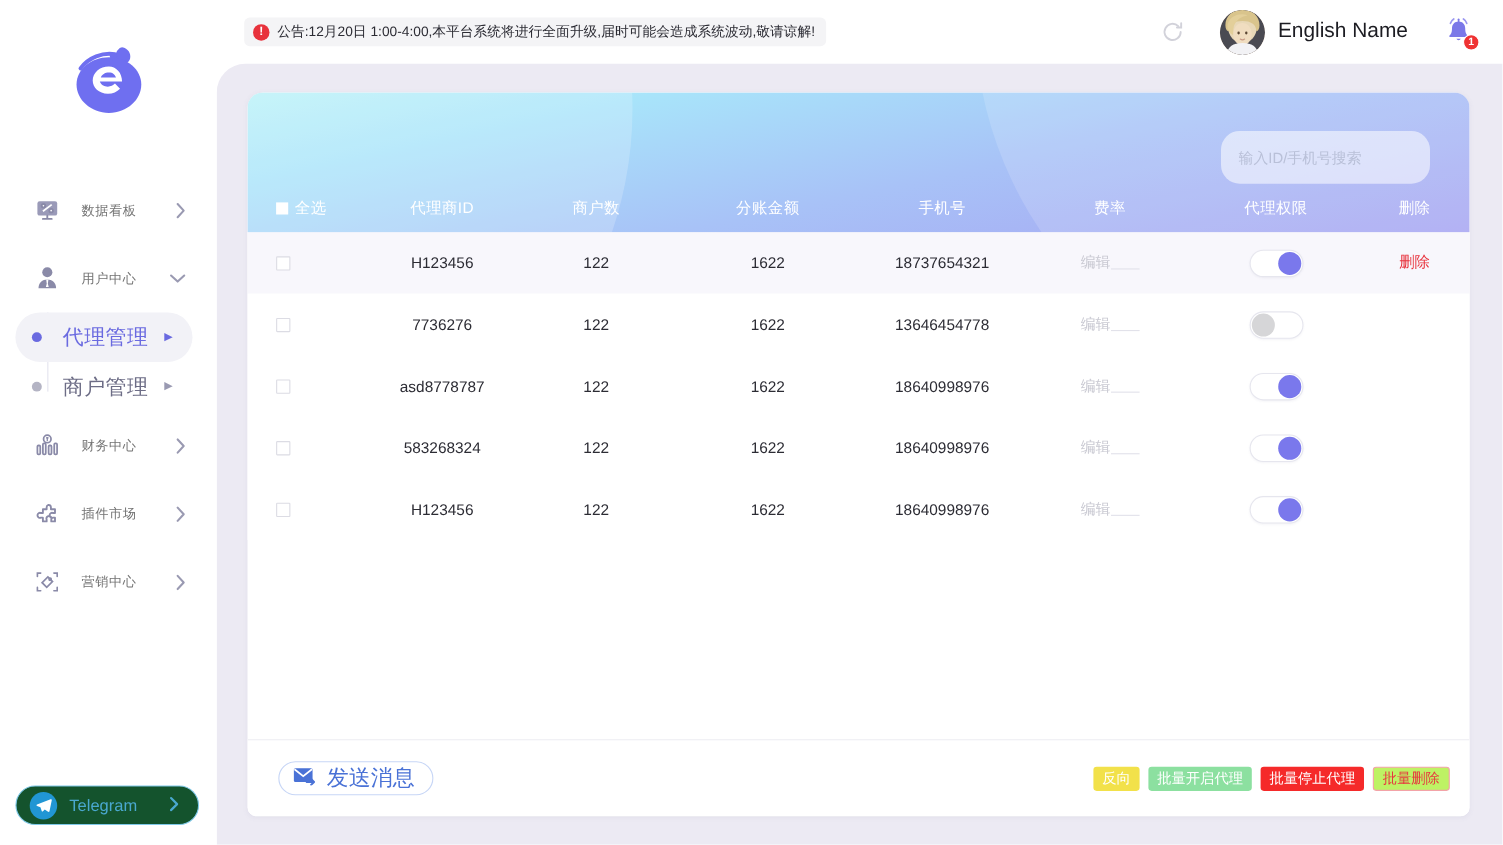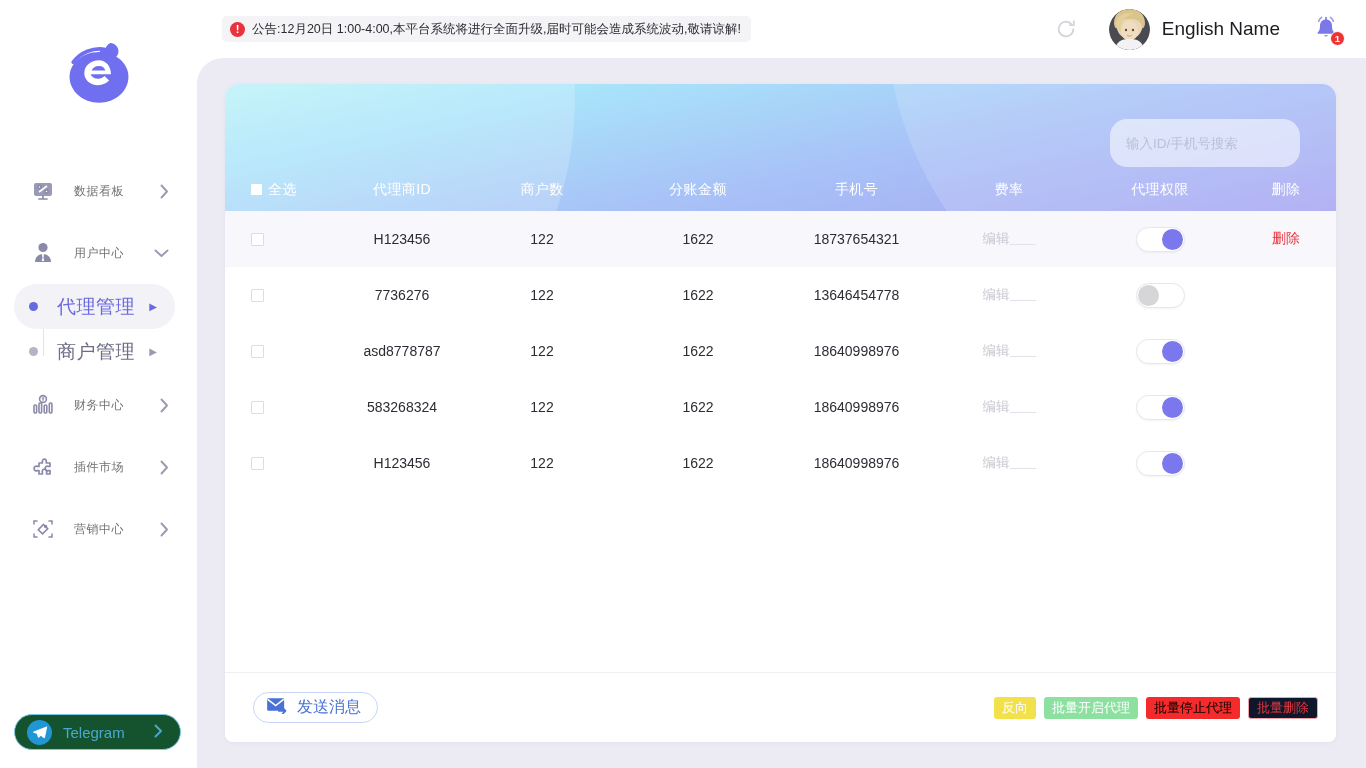--- a/index.html
+++ b/index.html
@@ -277,35 +277,35 @@
     padding: 0 18px 0 28px;
     background: #ffffff;
   }
   .send-btn {
     height: 31px; padding: 0 16px 0 12px;
     border: 1px solid #c7d6f6;
     border-radius: 17px;
     display: flex; align-items: center;
     background: #fff; cursor: pointer;
   }
-  .send-label { margin-left: 9px; font-size: 16px; color: #4a72d6; }
+  .send-label { margin-left: 9px; font-size: 20px; color: #4a72d6; }
   .footer-right { margin-left: auto; display: flex; align-items: center; }
   .pill {
     height: 22px; padding: 0 8px;
     border-radius: 3px;
     font-size: 13px;
     display: flex; align-items: center; justify-content: center;
     cursor: pointer; white-space: nowrap;
     margin-left: 8px;
   }
   .pill-reverse { background: #f2e14a; color: #ffffff; }
   .pill-enable  { background: #8ce0a0; color: #ffffff; }
-  .pill-disable { background: #f52a2a; color: #000000; }
+  .pill-disable { background: #f52a2a; color: #ffffff; }
   .pill-delete {
-    background: #0f172a; color: #e8353f;
+    background: #bef264; color: #e8353f;
     border: 1px solid #f3a3a8; 
   }
 </style>
 </head>
 <body>
 
 <div id="app">
 
   <div class="sidebar">
     <div class="logo-wrap">

